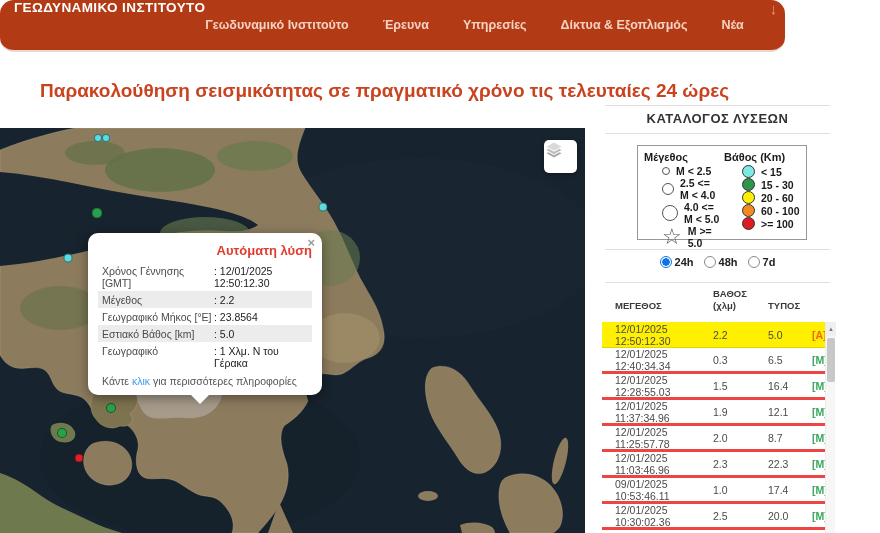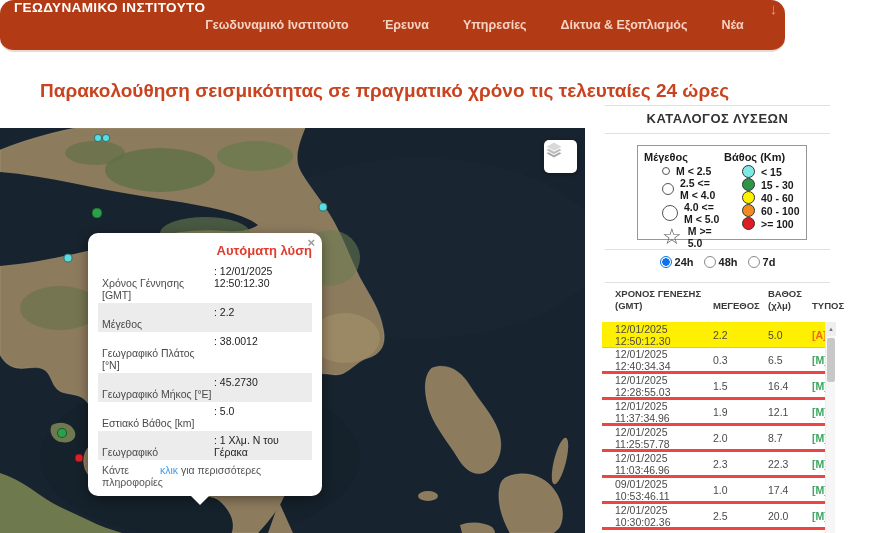--- a/index.html
+++ b/index.html
@@ -27,25 +27,25 @@
 
   
   .popup { position:absolute; left:88px; top:105px; width:234px; background:#fff; border-radius:10px;
            box-shadow:0 3px 12px rgba(0,0,0,.4); padding:8px 10px 8px 10px; font-size:10.5px; }
   .popup:after { content:""; position:absolute; left:102px; bottom:-9px; border:10px solid transparent;
                  border-top:10px solid #fff; border-bottom:none; }
   .popup-close { position:absolute; right:7px; top:3px; color:#9a9a9a; font-size:13px; font-weight:bold; cursor:pointer; line-height:1; }
   .popup-title { text-align:right; color:#e23b2e; font-weight:bold; font-size:13px; margin:2px 0 4px; }
   .popup-row { display:grid; grid-template-columns:112px 1fr; padding:2.5px 4px; color:#444; }
   .popup-row:nth-child(even) { background:#ececec; }
-  .popup-row .lbl { color:#4a4a4a;margin-top:12px; }
+  .popup-row .lbl { color:#4a4a4a; }
   .popup-row .val { color:#222; }
   .popup-row .val:before { content:": "; }
   .popup-foot { margin-top:4px; color:#555; padding:0 4px; }
-  .popup-foot a { color:#3d9be9; text-decoration:none;margin-left:28px; }
+  .popup-foot a { color:#3d9be9; text-decoration:none; }
 
   
   .rule { position:absolute; left:605px; width:225px; height:1px; background:#e0e0e0; }
   .catalog-title { position:absolute; left:605px; top:111px; width:225px; text-align:center;
                    font-size:13px; font-weight:bold; color:#333; letter-spacing:.5px; }
 
   .legend { position:absolute; left:637px; top:145px; width:170px; height:95px; border:1px solid #979797;
             background:#fff; display:flex; padding:5px 6px; gap:4px; }
   .leg-col { flex:1; display:flex; flex-direction:column; }
   .leg-title { font-size:11px; font-weight:bold; color:#1a1a1a; margin-bottom:2px; }
@@ -166,26 +166,22 @@
     <div id="popup-rows">
         <div class="popup-row">
           <span class="lbl">Χρόνος Γέννησης [GMT]</span>
           <span class="val">12/01/2025 12:50:12.30</span>
         </div>
         <div class="popup-row">
           <span class="lbl">Μέγεθος</span>
           <span class="val">2.2</span>
         </div>
         <div class="popup-row">
-          <span class="lbl">Γεωγραφικό Πλάτος [°N]</span>
-          <span class="val">38.0012</span>
-        </div>
-        <div class="popup-row">
           <span class="lbl">Γεωγραφικό Μήκος [°E]</span>
-          <span class="val">45.2730</span>
+          <span class="val">23.8564</span>
         </div>
         <div class="popup-row">
           <span class="lbl">Εστιακό Βάθος [km]</span>
           <span class="val">5.0</span>
         </div>
         <div class="popup-row">
           <span class="lbl">Γεωγραφικό</span>
           <span class="val">1 Χλμ. N του Γέρακα</span>
         </div>
       </div>
@@ -227,21 +223,21 @@
         <div class="leg-item">
           <span class="depth-sym" style="background: rgb(127, 233, 227);"></span>
           <span>&lt; 15</span>
         </div>
         <div class="leg-item">
           <span class="depth-sym" style="background: rgb(46, 150, 71);"></span>
           <span>15 - 30</span>
         </div>
         <div class="leg-item">
           <span class="depth-sym" style="background: rgb(255, 239, 0);"></span>
-          <span>40 - 60</span>
+          <span>20 - 60</span>
         </div>
         <div class="leg-item">
           <span class="depth-sym" style="background: rgb(242, 139, 31);"></span>
           <span>60 - 100</span>
         </div>
         <div class="leg-item">
           <span class="depth-sym" style="background: rgb(221, 28, 36);"></span>
           <span>&gt;= 100</span>
         </div>
       </div>
@@ -259,21 +255,20 @@
       <span>48h</span>
     </label>
     <label>
       <span class="radio"></span>
       <span>7d</span>
     </label>
   </div>
 <div class="rule" style="top:282px"></div>
 
 <div class="tbl-head" id="tbl-head">
-    <div>ΧΡΟΝΟΣ ΓΕΝΕΣΗΣ (GMT)</div>
     <div>ΜΕΓΕΘΟΣ</div>
     <div>ΒΑΘΟΣ (χλμ)</div>
     <div>ΤΥΠΟΣ</div>
   </div>
 <div class="tbl-rows" id="tbl-rows">
     <div class="tbl-row hl">
       <div>12/01/2025 12:50:12.30</div>
       <div>2.2</div>
       <div>5.0</div>
       <div class="type" style="color: rgb(237, 106, 14);">[A]</div>

